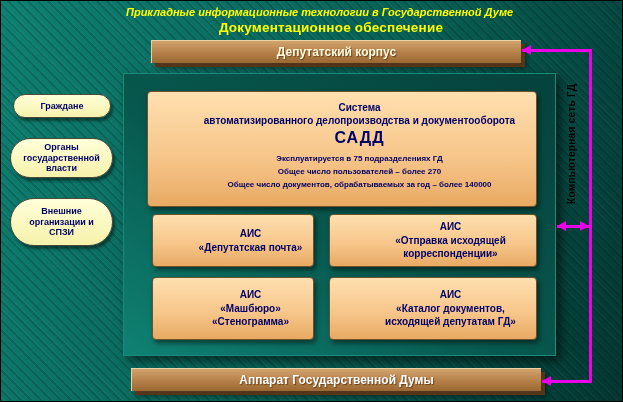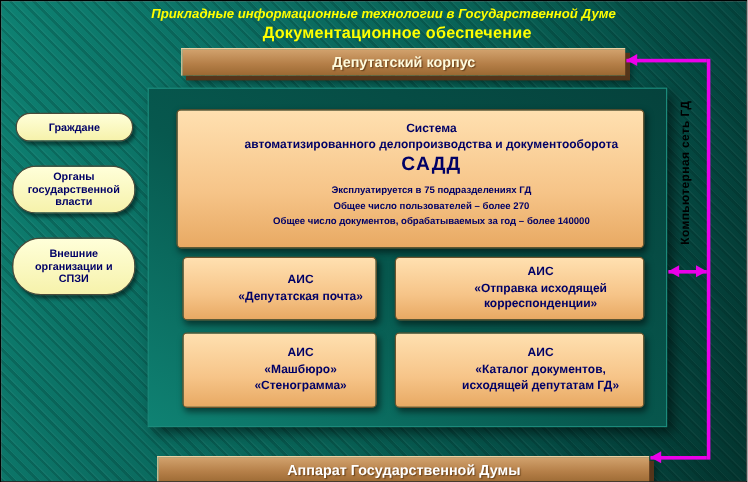--- a/index.html
+++ b/index.html
@@ -22,21 +22,21 @@
   }
   .bar {
     position:absolute; display:flex; align-items:center; justify-content:center;
     font-weight:bold; font-size:12px; color:#fffbdd;
     background:linear-gradient(180deg,#d2a36e 0%, #b57f48 55%, #9a6832 100%);
     border-top:1px solid #ecd0a2; border-left:1px solid #ecd0a2;
     box-shadow:4px 4px 0 #55351a, 6px 6px 5px rgba(0,0,0,0.4);
     text-shadow:1px 1px 1px rgba(60,30,0,0.6);
   }
   .top-bar { left:150px; top:39px; width:370px; height:23px;align-items:center; }
-  .bottom-bar { left:130px; top:367px; width:410px; height:23px; color:#ffffff;margin-top:12px; }
+  .bottom-bar { left:130px; top:367px; width:410px; height:23px; color:#ffffff; }
   .pill {
     position:absolute; display:flex; align-items:center; justify-content:center;
     text-align:center; font-weight:bold; font-size:9px; color:#000066;
     background:linear-gradient(180deg,#ffffd9 0%, #f6f2ab 100%);
     border:1px solid #4a4a3a; box-shadow:2px 3px 3px rgba(0,0,0,0.45);
     line-height:1.2;
   }
   .pill-1 { left:12px; top:93px; width:98px; height:24px; border-radius:12px; }
   .pill-2 { left:9px; top:137px; width:103px; height:40px; border-radius:20px; padding:0 8px;align-items:center; }
   .pill-3 { left:9px; top:197px; width:103px; height:48px; border-radius:24px; padding:0 12px; }

